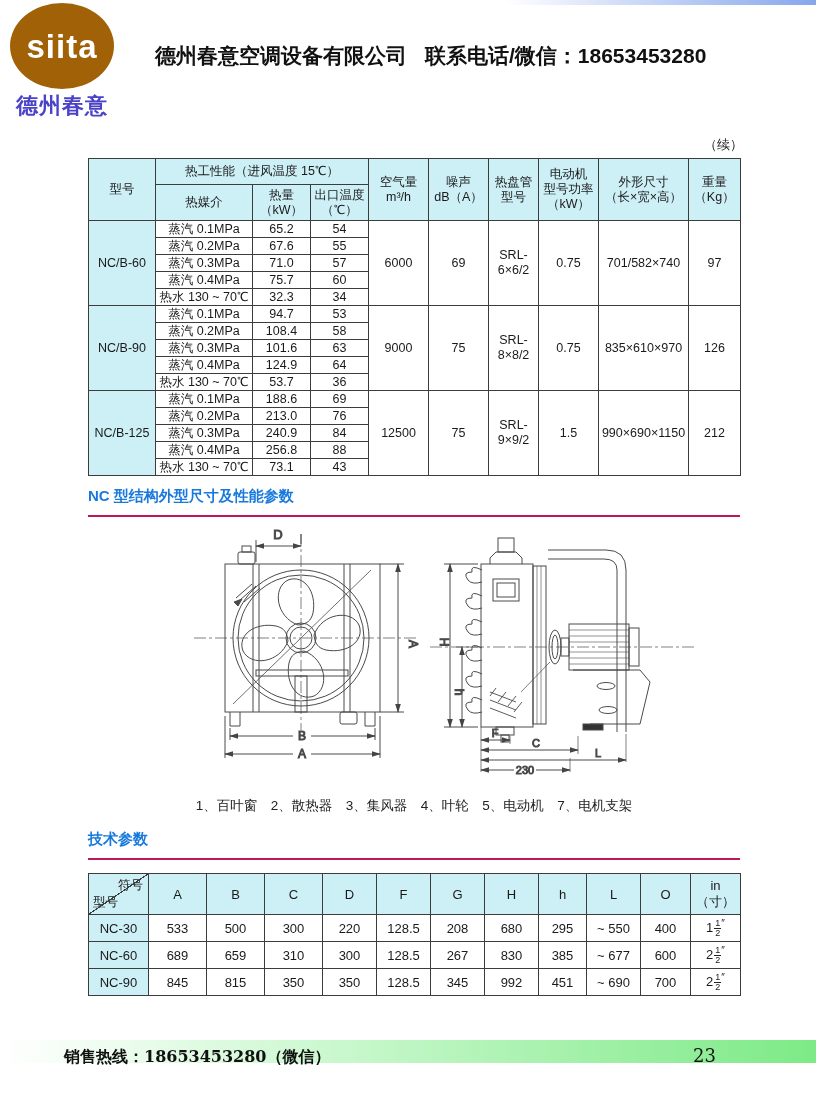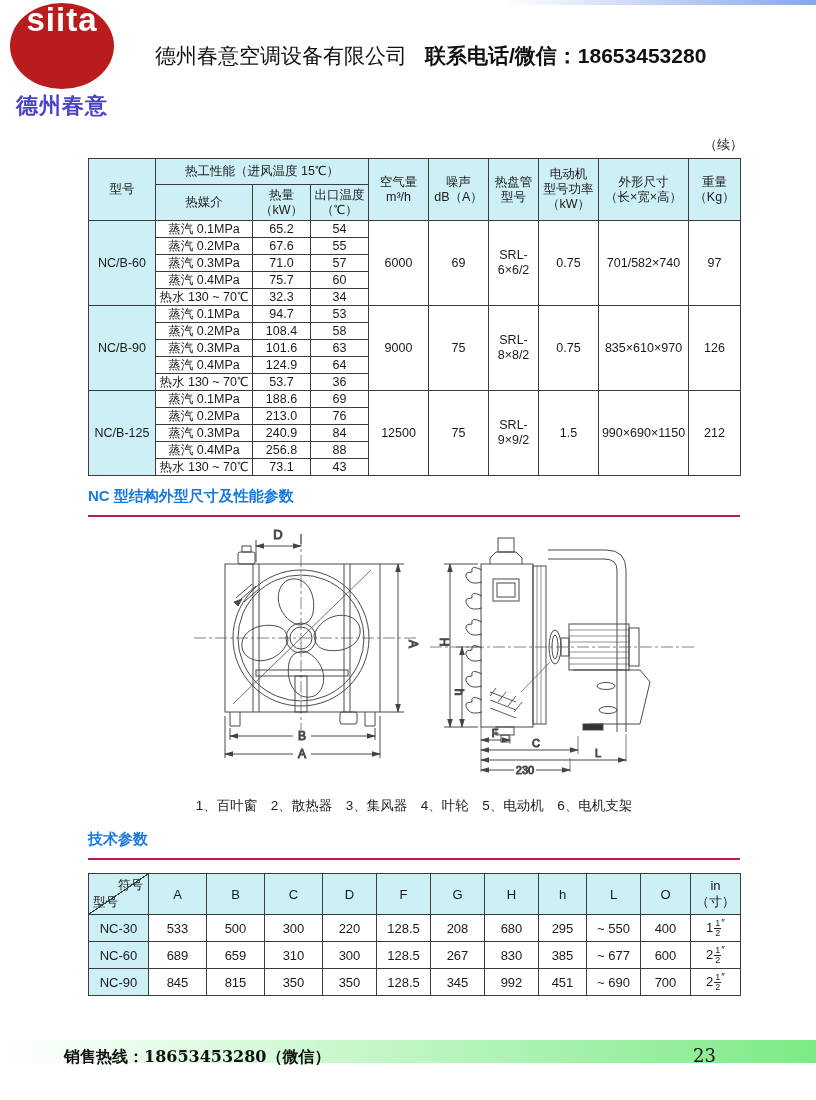--- a/index.html
+++ b/index.html
@@ -5,25 +5,25 @@
   html,body{margin:0;padding:0;background:#e8e8e8;}
   .page{position:relative;width:816px;height:1100px;background:#ffffff;margin:0 auto;
         font-family:"Liberation Sans",sans-serif;color:#1a1a1a;overflow:hidden;}
 
   
   .topbar{position:absolute;top:0;left:505px;right:0;height:5px;
           background:linear-gradient(to right, rgba(255,255,255,0), #86a6ec);}
 
   
   .logo{position:absolute;top:3px;left:6px;width:112px;text-align:center;}
-  .logo-ellipse{width:104px;height:86px;margin:0 auto;background:#b91c1c;border-radius:50%;
-                display:flex;justify-content:center;}
+  .logo-ellipse{width:104px;height:86px;margin:0 auto;background:#a16207;border-radius:50%;
+                display:flex;align-items:center;justify-content:center;}
   .logo-word{color:#ffffff;font-size:33px;font-weight:800;letter-spacing:1px;line-height:1;}
   .logo-sub{margin-top:2px;color:#4a43c9;font-size:22px;font-weight:700;letter-spacing:1px;}
-  .company{position:absolute;top:42px;left:155px;font-size:21px;font-weight:400;color:#111;}
+  .company{position:absolute;top:42px;left:155px;font-size:21px;font-weight:700;color:#111;}
   .contact{position:absolute;top:42px;left:425px;font-size:21px;font-weight:700;color:#111;}
 
   
   .continued{position:absolute;top:136px;left:704px;font-size:13px;color:#222;}
 
   
   table{border-collapse:collapse;table-layout:fixed;}
   .t1{position:absolute;top:158px;left:88px;width:652px;font-size:12.5px;}
   .t1 th,.t1 td{border:1px solid #3c3c3c;text-align:center;vertical-align:middle;
                 padding:0 1px;white-space:pre-line;line-height:1.2;}
@@ -396,21 +396,21 @@
           <text x="520" y="233" font-size="11" text-anchor="middle">L</text>
 
           <line x1="403" y1="246" x2="436" y2="246" marker-start="url(#ar)"></line>
           <line x1="458" y1="246" x2="492" y2="246" marker-end="url(#ar)"></line>
           <text x="447" y="250" font-size="11" text-anchor="middle">230</text>
         </g>
       </g>
     </svg>
   </div>
 
-  <div class="caption">1、百叶窗　2、散热器　3、集风器　4、叶轮　5、电动机　6、电机支架</div>
+  <div class="caption">1、百叶窗　2、散热器　3、集风器　4、叶轮　5、电动机　7、电机支架</div>
 
   <div class="sec-title sec2">技术参数</div>
 
   <table class="t2">
     <colgroup>
       <col style="width:60px">
         <col style="width:58px">
         <col style="width:58px">
         <col style="width:58px">
       <col style="width:54px">

